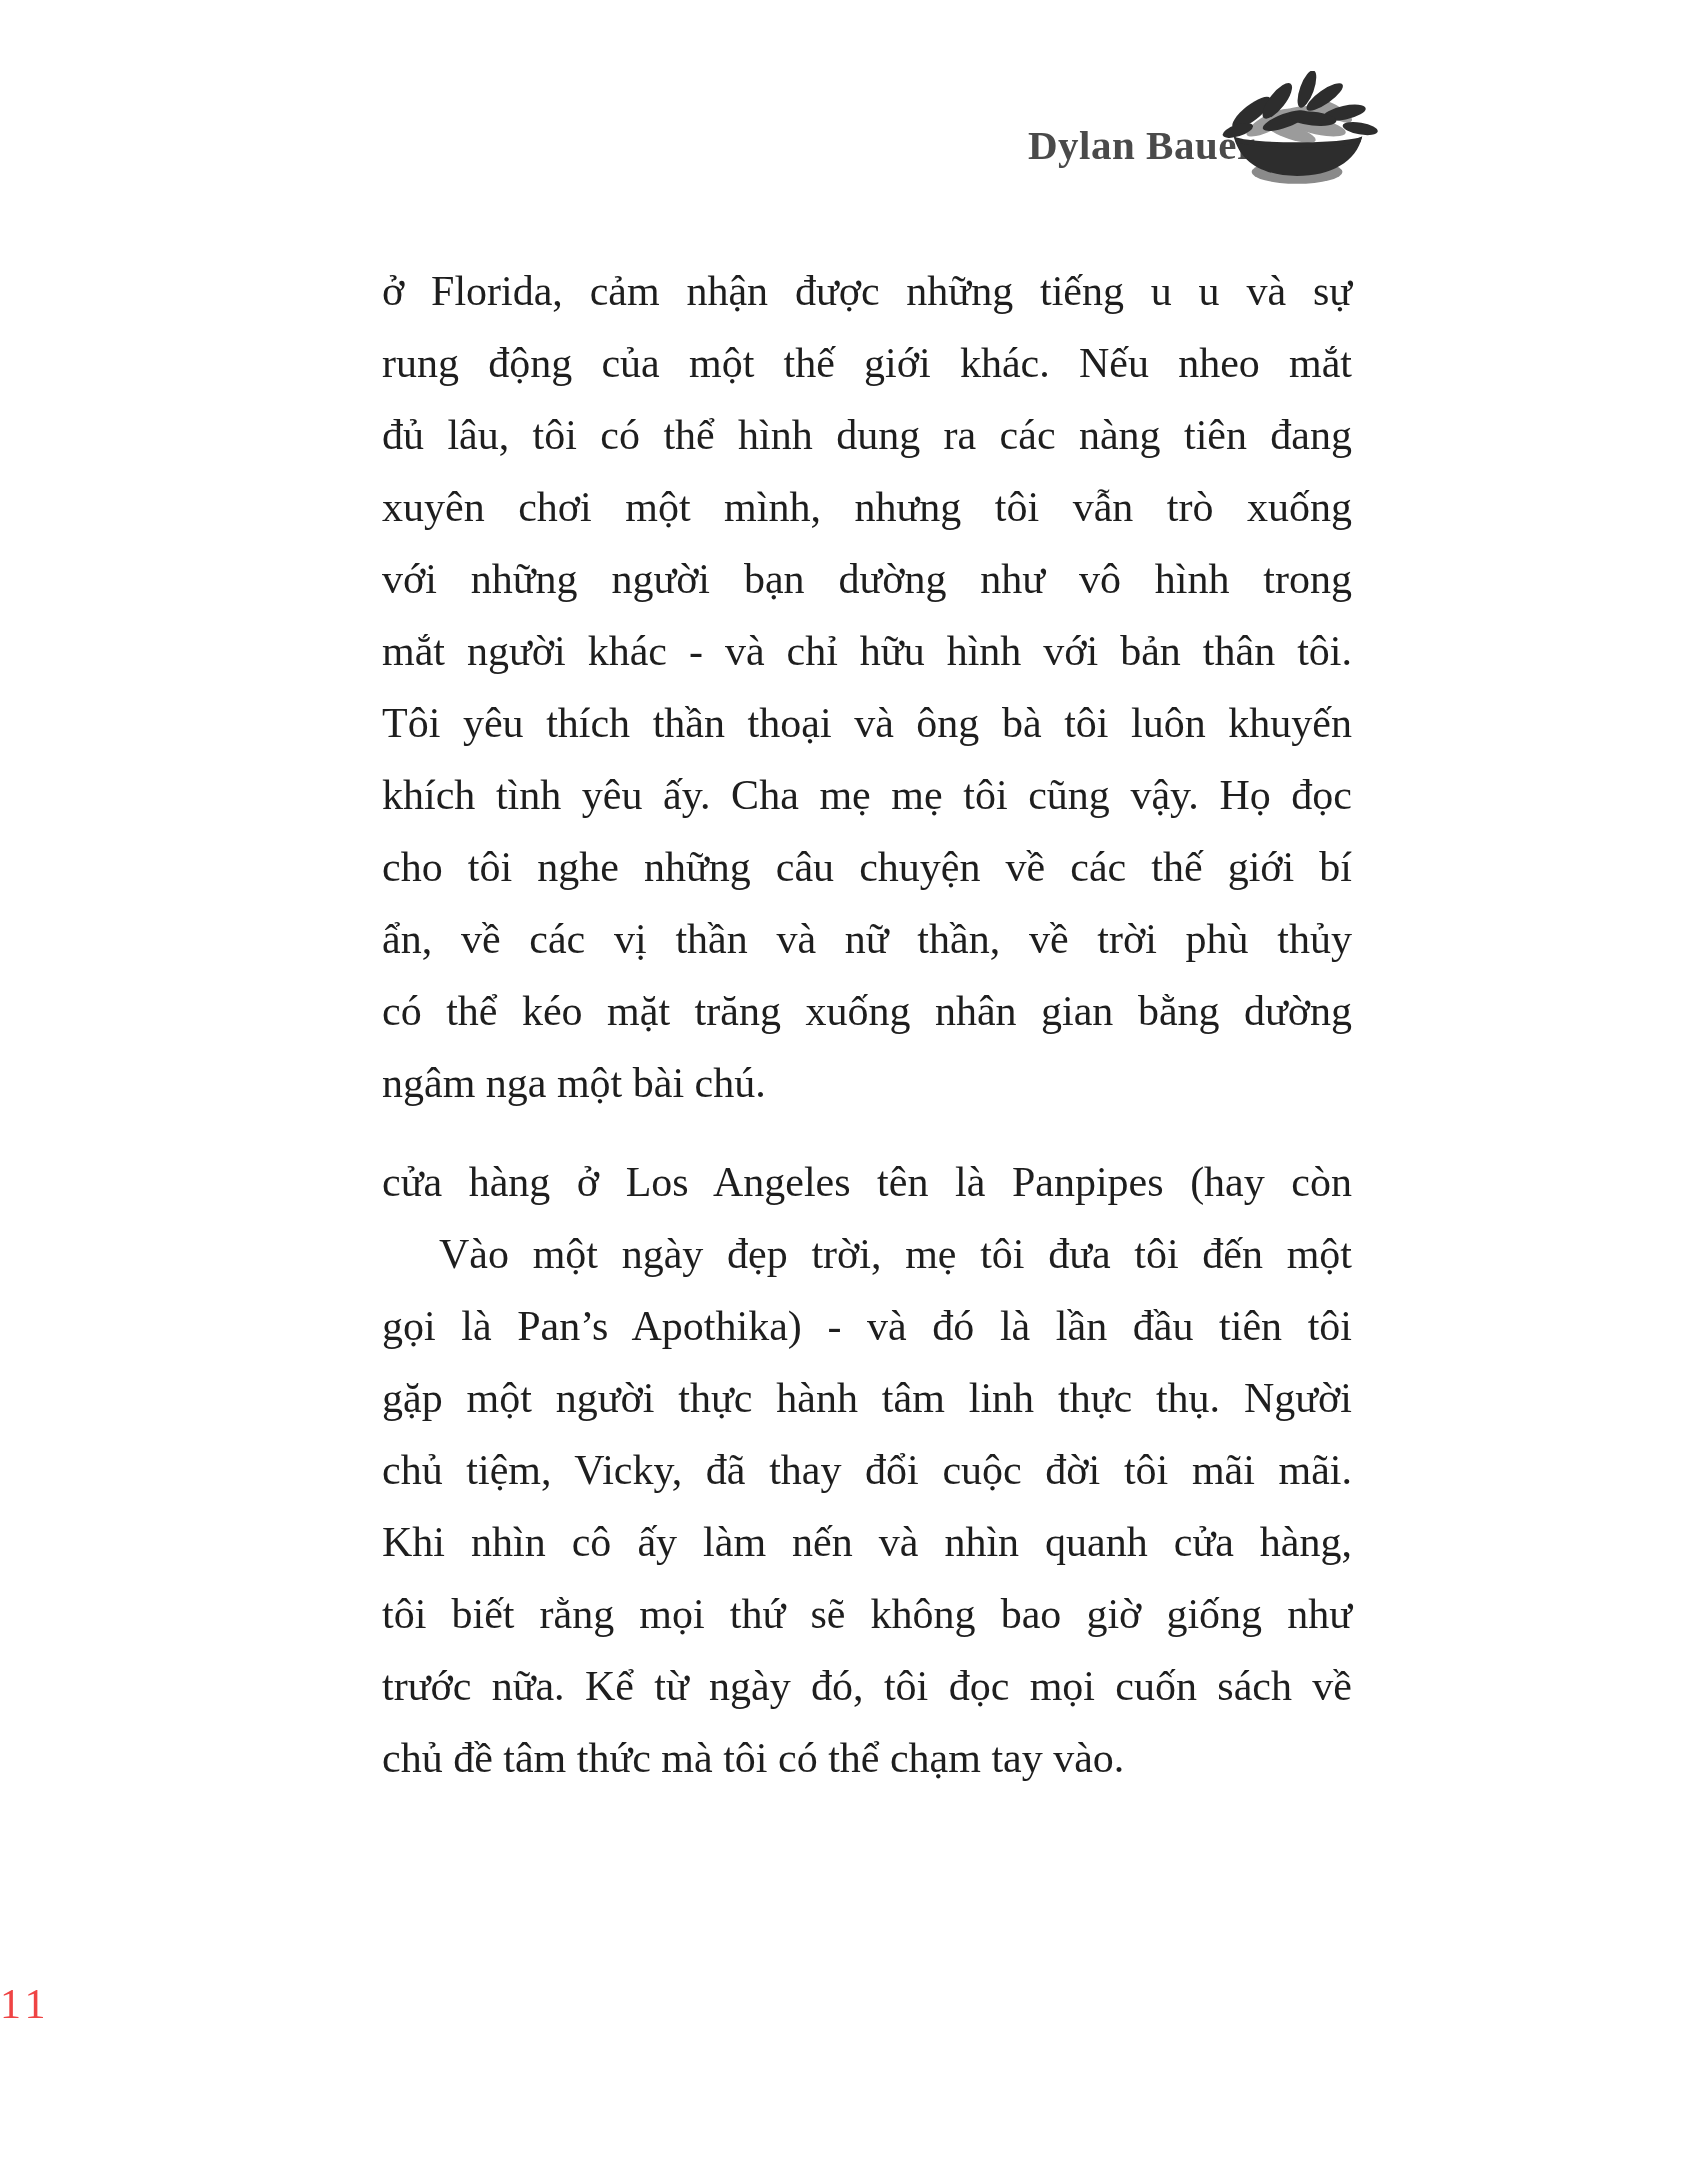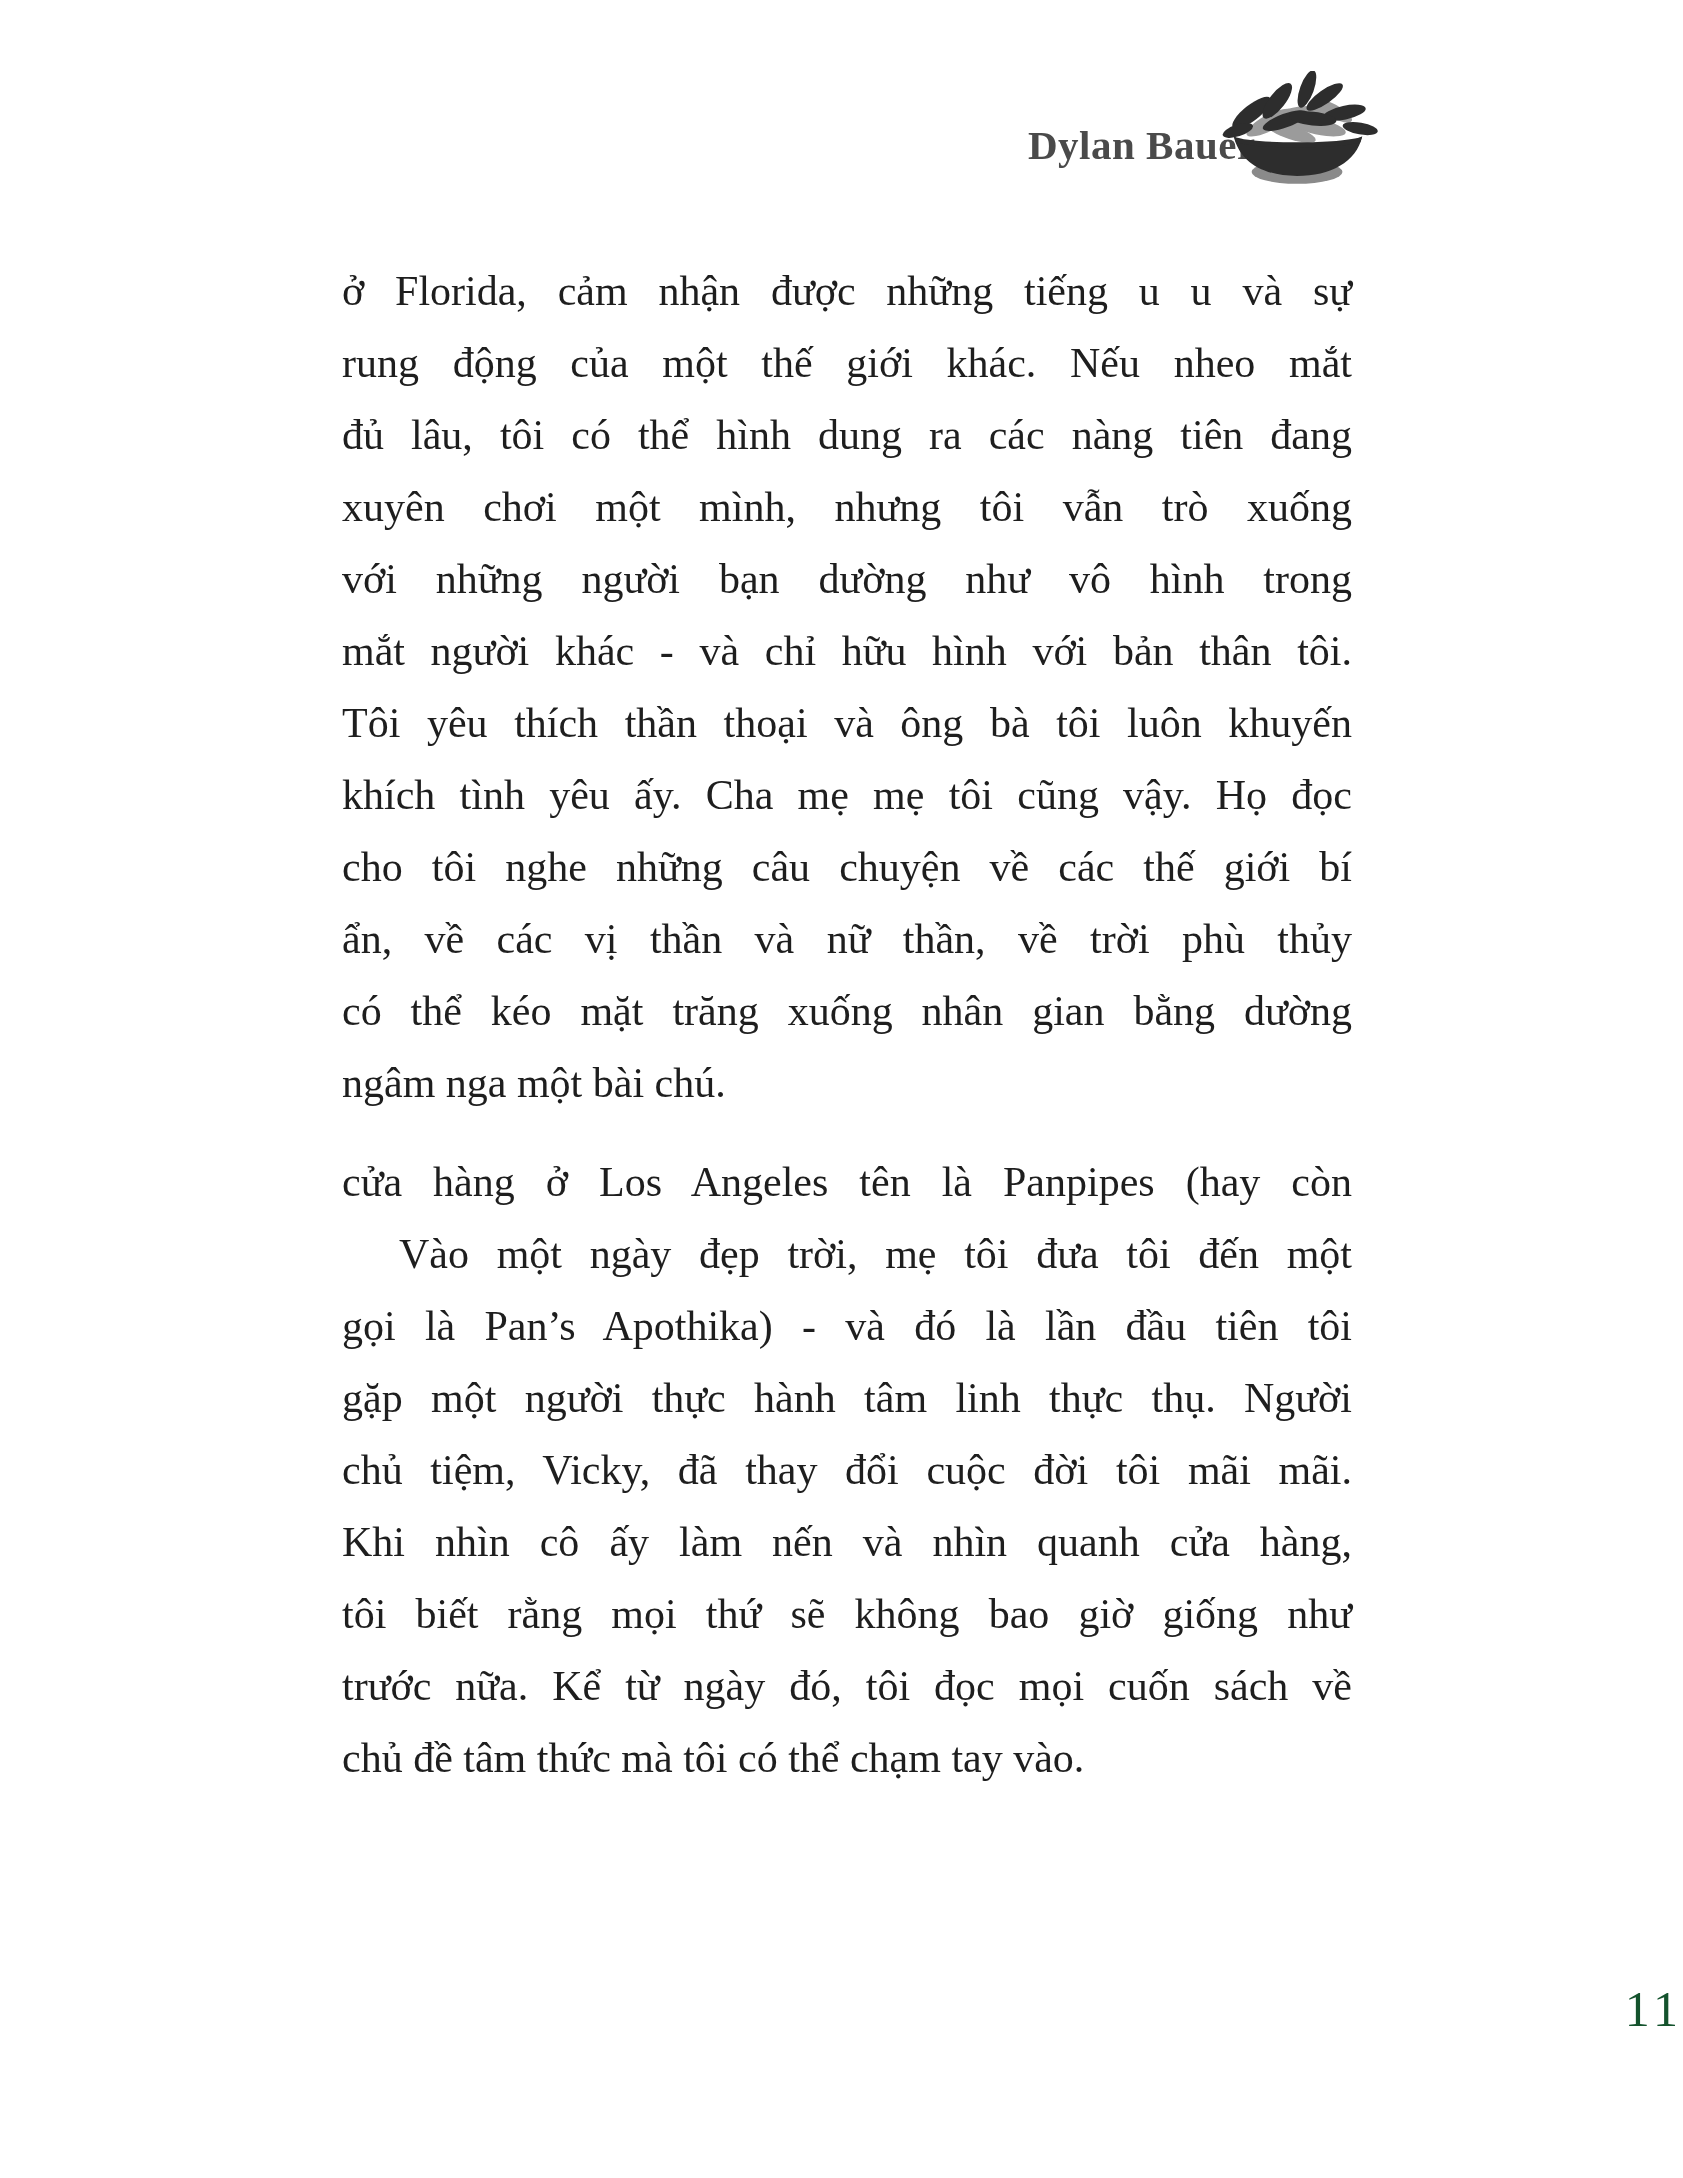--- a/index.html
+++ b/index.html
@@ -38,35 +38,36 @@
   }
   .para { margin: 0; }
   .para + .para { margin-top: 27px; }
   .line {
     height: 72px;
     line-height: 72px;
     text-align: justify;
     text-align-last: justify;
     -moz-text-align-last: justify;
     white-space: normal;
+    margin-left: 40px;
   }
   .line.last {
     text-align-last: left;
     -moz-text-align-last: left;
   }
   .line.indent { text-indent: 57px; }
   .page-number {
     position: absolute;
     top: 1980px;
     left: 0;
     width: 100%;
-    text-align: right;
-    font-size: 50px;
+    text-align: left;
+    font-size: 42px;
     letter-spacing: 5px;
-    color: #14532d;
+    color: #ef4444;
   }
 </style>
 </head>
 <body>
 
 <div class="page">
 
   <span class="header-author">Dylan Bauer</span>
 
   <span class="header-icon">

